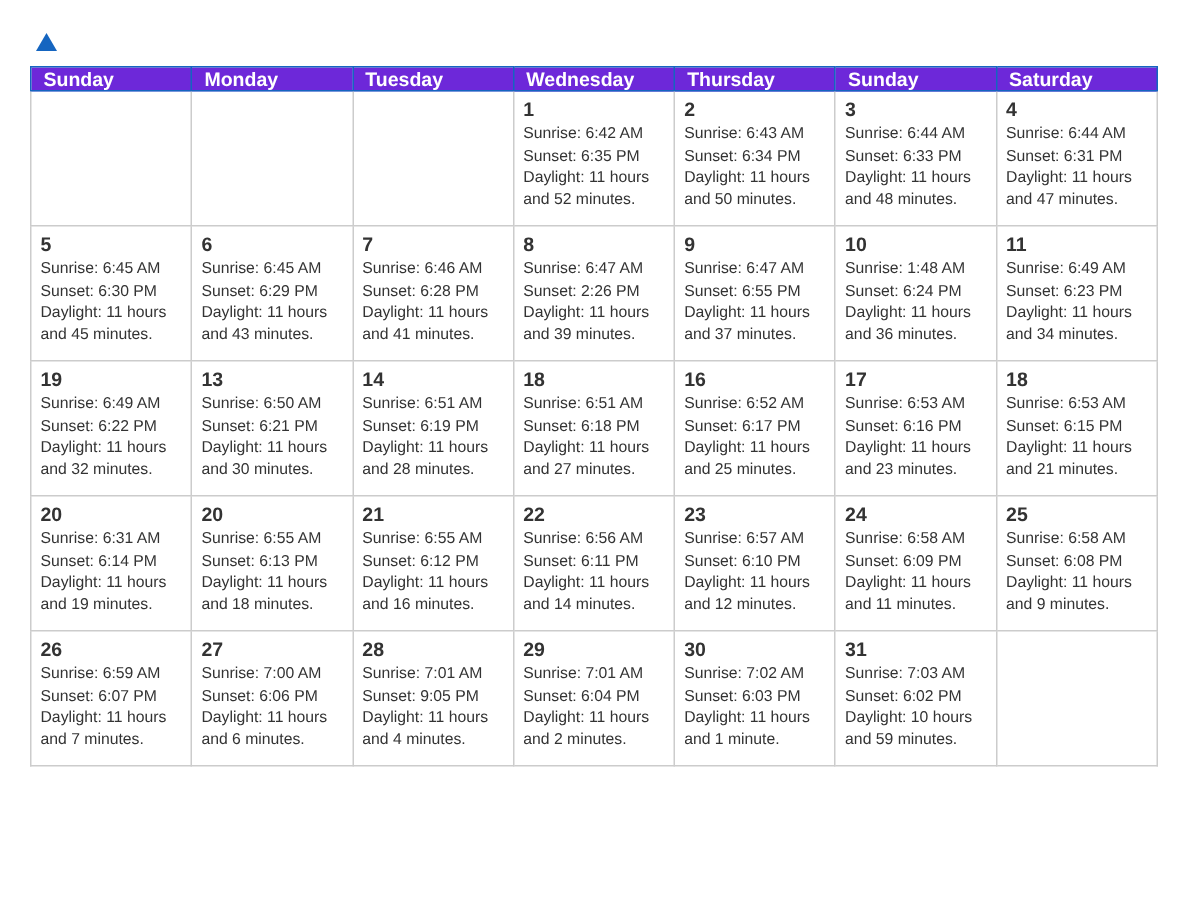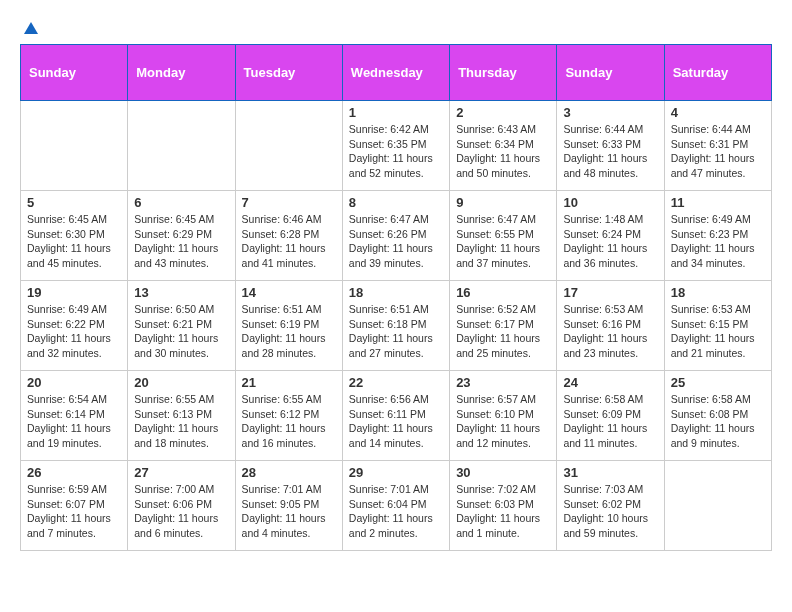--- a/index.html
+++ b/index.html
@@ -47,24 +47,24 @@
     .location {
       font-size: 16px;
       color: #555;
     }
     .calendar {
       width: 100%;
       border-collapse: collapse;
       border: 1px solid #ccc;
     }
     .calendar th {
-      background: #d946ef;
+      background: #6d28d9;
       color: #fff;
       text-align: left;
-      padding: 20px 8px;
+      padding: 0 8px;
       font-size: 13px;
       font-weight: bold;
       border: 1px solid #1565c0;
     }
     .calendar td {
       border: 1px solid #ccc;
       vertical-align: top;
       padding: 4px 6px;
       font-size: 11px;
       color: #333;
@@ -168,21 +168,21 @@
         <td>
           <span class="day-number">7</span>
           <div class="day-info">Sunrise: 6:46 AM
 Sunset: 6:28 PM
 Daylight: 11 hours
 and 41 minutes.</div>
         </td>
         <td>
           <span class="day-number">8</span>
           <div class="day-info">Sunrise: 6:47 AM
-Sunset: 6:26 PM
+Sunset: 2:26 PM
 Daylight: 11 hours
 and 39 minutes.</div>
         </td>
         <td>
           <span class="day-number">9</span>
           <div class="day-info">Sunrise: 6:47 AM
 Sunset: 6:55 PM
 Daylight: 11 hours
 and 37 minutes.</div>
         </td>
@@ -248,21 +248,21 @@
           <span class="day-number">18</span>
           <div class="day-info">Sunrise: 6:53 AM
 Sunset: 6:15 PM
 Daylight: 11 hours
 and 21 minutes.</div>
         </td>
       </tr>
       <tr>
         <td>
           <span class="day-number">20</span>
-          <div class="day-info">Sunrise: 6:54 AM
+          <div class="day-info">Sunrise: 6:31 AM
 Sunset: 6:14 PM
 Daylight: 11 hours
 and 19 minutes.</div>
         </td>
         <td>
           <span class="day-number">20</span>
           <div class="day-info">Sunrise: 6:55 AM
 Sunset: 6:13 PM
 Daylight: 11 hours
 and 18 minutes.</div>

